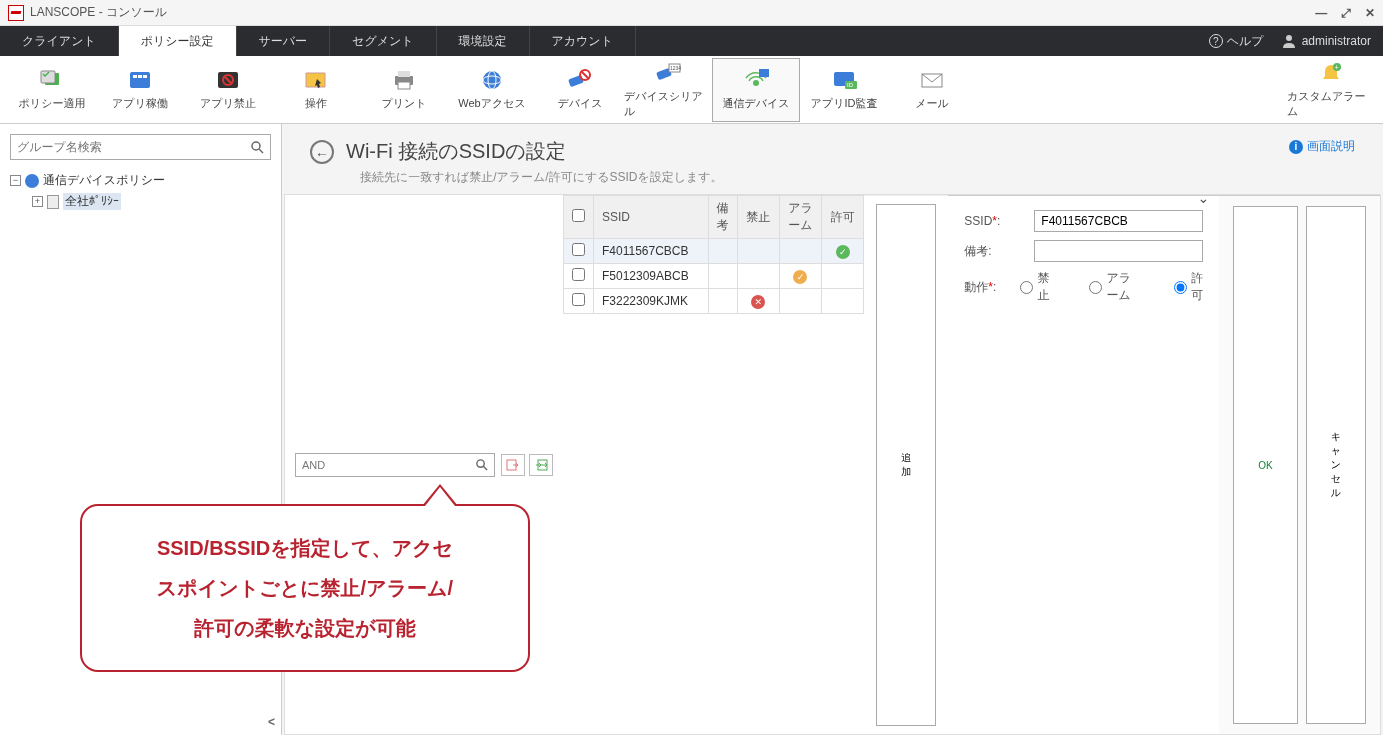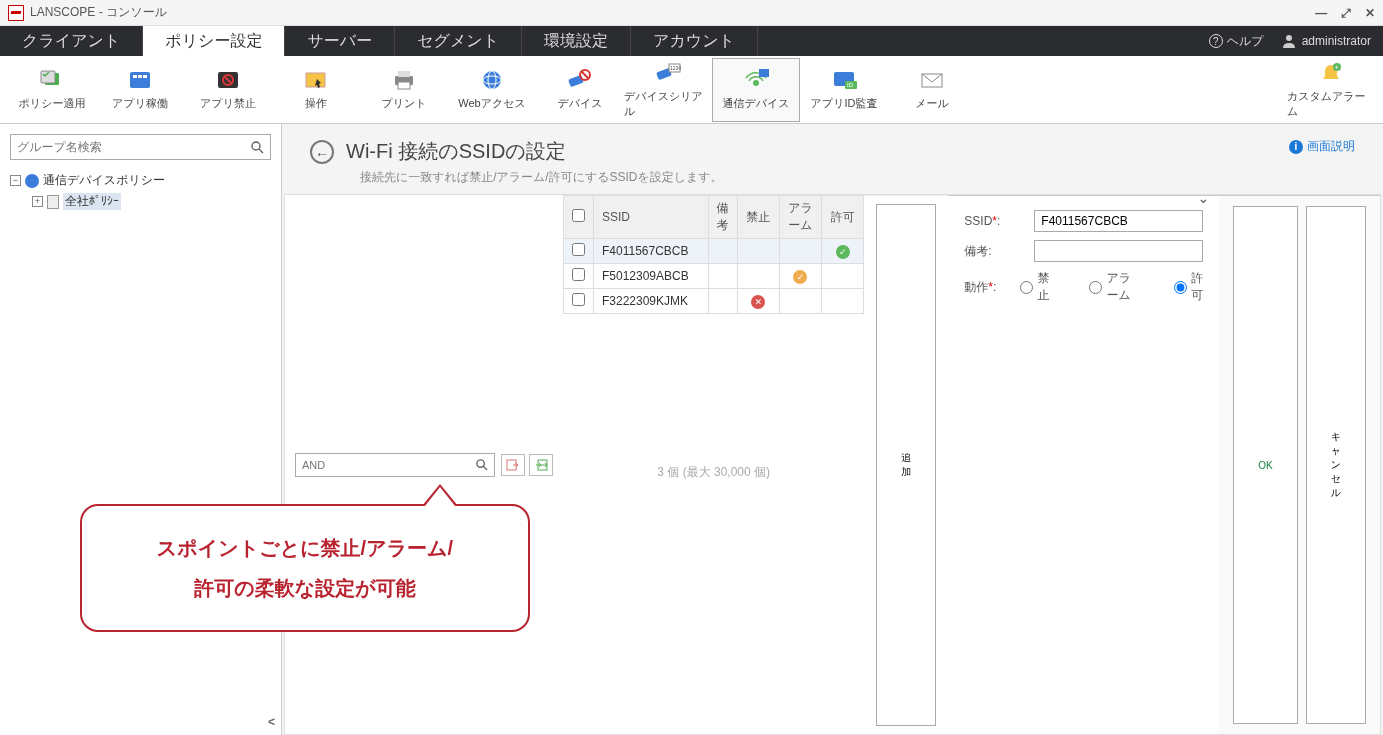--- a/index.html
+++ b/index.html
@@ -8,21 +8,21 @@
 
 .titlebar { height: 26px; background: #f5f5f5; display: flex; align-items: center; padding: 0 8px; border-bottom: 1px solid #ddd; }
 .titlebar-icon { width: 16px; height: 16px; background: #fff; border: 1px solid #c00; display: flex; align-items: center; justify-content: center; margin-right: 6px; }
 .titlebar-icon::before { content: ""; width: 10px; height: 3px; background: #c00; transform: skewX(-15deg); }
 .titlebar-title { flex: 1; color: #555; }
 .titlebar-controls { display: flex; gap: 14px; color: #555; font-weight: bold; }
 .titlebar-controls span { cursor: pointer; }
 
 
 .maintabs { height: 30px; background: #2a2c2f; display: flex; align-items: stretch; }
-.maintabs .tab { padding: 0 22px; display: flex; align-items: center; color: #ddd; font-size: 16px; border-right: 1px solid #444; cursor: pointer; }
+.maintabs .tab { padding: 0 22px; display: flex; align-items: center; color: #ddd; font-size: 12px; border-right: 1px solid #444; cursor: pointer; }
 .maintabs .tab.active { background: #fff; color: #333; }
 .maintabs .spacer { flex: 1; }
 .maintabs .right { display: flex; align-items: center; color: #ddd; padding: 0 12px; gap: 18px; }
 .help { display: flex; align-items: center; gap: 4px; }
 .user { display: flex; align-items: center; gap: 6px; }
 
 
 .toolbar { height: 68px; background: #fff; border-bottom: 1px solid #ccc; display: flex; align-items: center; padding: 0 8px; }
 .tool { width: 88px; height: 64px; display: flex; flex-direction: column; align-items: center; justify-content: center; gap: 4px; cursor: pointer; font-size: 11px; color: #444; }
 .tool .ticon { width: 28px; height: 24px; display: flex; align-items: center; justify-content: center; }
@@ -363,21 +363,20 @@
             <tr>
               <td class="cent"><input type="checkbox" class="chk" style=""></td>
               <td>F3222309KJMK</td>
               <td></td>
               <td class="cent"><span class="status-deny">✕</span></td>
               <td class="cent"></td>
               <td class="cent"></td>
             </tr>
           </tbody>
         </table>
-        <div class="count-hint">3 個 (最大 30,000 個)</div>
       </div>
 
       <div class="addrow">
         <button class="btn">追加</button>
       </div>
 
       <div class="formarea">
         <div class="chev-down">⌄</div>
         <div class="frow">
           <div class="flabel"><span>SSID</span><span class="req">*</span>:</div>
@@ -408,16 +407,17 @@
 
       <div class="footer">
         <button class="btn disabled">OK</button>
         <button class="btn">キャンセル</button>
       </div>
     </div>
   </div>
 
   <div class="callout">
     <div class="callout-arrow"></div>
+    <div>SSID/BSSIDを指定して、アクセ</div>
     <div>スポイントごとに禁止/アラーム/</div>
     <div>許可の柔軟な設定が可能</div>
   </div>
 </div>
 
 </body></html>

